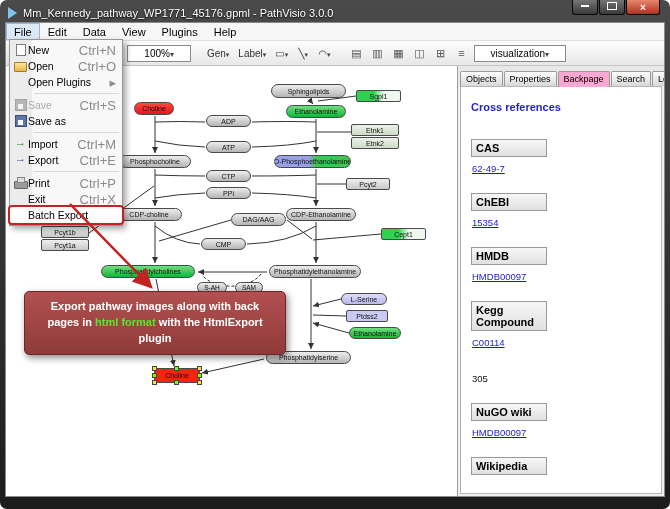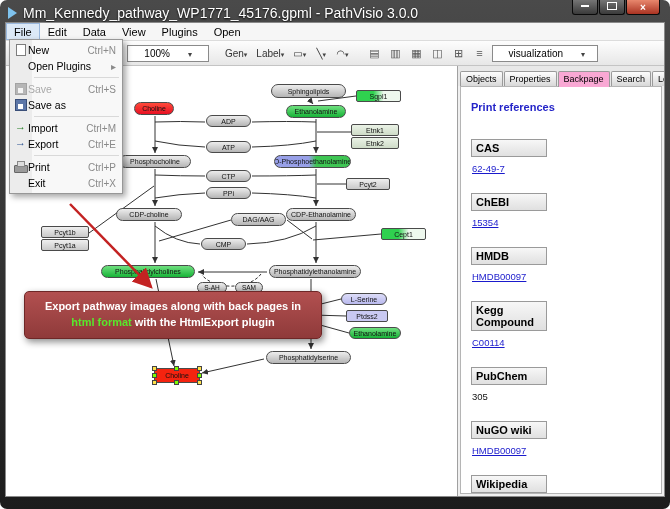--- a/index.html
+++ b/index.html
@@ -1,37 +1,37 @@
 <!DOCTYPE html>
 <html><head>
 <meta charset="utf-8">
 <style>
   html,body{margin:0;padding:0;background:#fff;font-family:"Liberation Sans","DejaVu Sans",sans-serif;}
   .window{position:relative;width:670px;height:509px;background:linear-gradient(#4a4a4a,#1c1c1c);border-radius:7px;overflow:hidden;}
   
-  .titlebar{position:absolute;left:6px;top:3px;right:6px;height:19px;display:flex;align-items:center;color:#fff;font-size:14px;}
+  .titlebar{position:absolute;left:6px;top:3px;right:6px;height:19px;display:flex;align-items:center;color:#fff;font-size:11px;}
   .app-icon{width:0;height:0;border-left:9px solid #7fc3ee;border-top:6px solid transparent;border-bottom:6px solid transparent;margin:0 6px 0 2px;}
   .title-text{text-shadow:0 1px 2px #000;white-space:nowrap;}
   .win-controls{position:absolute;top:0;right:10px;display:flex;gap:1px;z-index:80;}
   .wc{width:26px;height:15px;background:linear-gradient(#757575,#3a3a3a);border:1px solid #0a0a0a;border-top:none;border-radius:0 0 3px 3px;color:#fff;font-size:9px;line-height:13px;text-align:center;padding:0;cursor:default;}
   .wc .glyph-min{display:inline-block;width:8px;height:3px;border-bottom:2px solid #fff;margin-bottom:3px;}
   .wc .glyph-max{display:inline-block;width:8px;height:6px;border:1px solid #fff;margin-top:2px;}
   .wc.close{width:34px;background:linear-gradient(#e8876d,#aa3322);font-size:10px;font-weight:bold;}
   
   .app-frame{position:absolute;left:5px;top:22px;right:5px;bottom:12px;background:#f0f0f0;border:1px solid #8a8a8a;display:flex;flex-direction:column;overflow:hidden;}
   .menubar{height:17px;background:#f6f6f6;border-bottom:1px solid #dcdcdc;display:flex;align-items:stretch;font-size:11px;flex:0 0 17px;}
   .mb-item{padding:1px 7px;display:flex;align-items:center;border:1px solid transparent;cursor:default;}
   .mb-item.active{background:#dce9f7;border-color:#9ab8dd;}
   .toolbar{height:24px;flex:0 0 24px;background:linear-gradient(#fdfdfd,#e7e7e7);border-bottom:1px solid #c4c4c4;display:flex;align-items:center;padding:0 4px;gap:2px;font-size:10px;}
   .tb-group{display:flex;gap:1px;}
   .tb-sep{width:1px;height:16px;background:#c0c0c0;margin:0 4px;}
   .tb-btn{background:transparent;border:1px solid transparent;border-radius:2px;height:20px;min-width:20px;display:flex;align-items:center;justify-content:center;font-size:10px;padding:0 3px;color:#333;}
   .tb-btn.glyph{font-size:11px;color:#555;}
   .tb-label{margin:0 3px 0 4px;color:#222;}
-  .combo{width:54px;height:15px;background:#fff;border:1px solid #8a8a8a;display:flex;align-items:center;justify-content:space-between;padding:0 16px;font-size:10px;gap:18px;}
+  .combo{width:54px;height:15px;background:#fff;border:1px solid #8a8a8a;display:flex;align-items:center;justify-content:space-between;padding:0 16px;font-size:10px;}
   .combo.viz{width:72px;margin-left:auto;margin-right:108px;}
   .dd-arrow::after{content:"▾";font-size:8px;color:#444;}
   .dd-arrow.small::after{font-size:7px;}
   
   .mi{width:14px;height:12px;display:inline-block;position:relative;flex:0 0 14px;}
   .new-document-icon::before{content:"";position:absolute;left:2px;top:0;width:8px;height:10px;background:#fff;border:1px solid #7d7d7d;}
   .open-folder-icon::before{content:"";position:absolute;left:0;top:2px;width:11px;height:8px;background:linear-gradient(#ffe9a0,#e8b54a);border:1px solid #a57a1e;border-radius:1px;}
   .save-disk-icon::before{content:"";position:absolute;left:1px;top:0;width:10px;height:10px;background:#5d77a8;border:1px solid #3a4f78;}
   .save-disk-icon::after{content:"";position:absolute;left:4px;top:5px;width:5px;height:5px;background:#fff;}
   .import-icon::before{content:"→";position:absolute;left:1px;top:-2px;color:#1f7a1f;font-weight:bold;font-size:11px;}
@@ -69,28 +69,28 @@
   .xref-section{margin-bottom:17px;}
   .xref-header{width:76px;border:1px solid #9a9a9a;background:linear-gradient(#f7f7f7,#e0e0e0);font-size:11px;font-weight:600;padding:2px 4px;box-sizing:border-box;}
   .xref-link{display:inline-block;margin:6px 0 0 1px;font-size:9.5px;color:#1a1acc;text-decoration:underline;cursor:pointer;}
   .xref-section.plain .xref-link{color:#111;text-decoration:none;cursor:default;}
   
   .statusbar{flex:0 0 15px;height:15px;background:linear-gradient(#fafafa,#e4e4e4);border-top:1px solid #bdbdbd;display:flex;align-items:center;font-size:9px;color:#222;padding:0 5px;white-space:nowrap;overflow:hidden;}
   
   .file-menu{position:absolute;left:9px;top:39px;width:112px;background:linear-gradient(90deg,#ececec 0 22px,#f8f8f8 22px);border:1px solid #979797;box-shadow:3px 3px 6px rgba(0,0,0,.35);z-index:50;padding:2px 0;}
   .fm-item{display:flex;align-items:center;font-size:10.5px;padding:1.5px 6px 1.5px 4px;position:relative;cursor:default;height:13px;}
   .fm-label{flex:1;}
-  .fm-shortcut{color:#8a8a8a;font-size:10px;margin-left:6px;}
+  .fm-shortcut{color:#8a8a8a;font-size:13px;margin-left:6px;}
   .fm-item.disabled{color:#aaa;}
   .fm-item.disabled .mi{opacity:.45;filter:grayscale(1);}
   .fm-item.separator{height:1px;padding:0;margin:3px 3px 3px 24px;background:#d9d9d9;}
   .fm-item.highlighted{box-shadow:0 0 0 2px #c32222;border-radius:2px;background:#fdfdfd;z-index:2;}
   
   .callout-arrow{position:absolute;left:0;top:0;z-index:54;pointer-events:none;}
-  .annotation{position:absolute;left:24px;top:291px;width:298px;z-index:55;background:linear-gradient(#b25050,#8f3a3a);border:1px solid #6e2727;border-radius:5px;color:#fff;font-weight:bold;font-size:11px;line-height:1.45;text-align:center;padding:7px 10px;box-sizing:border-box;box-shadow:2px 3px 7px rgba(0,0,0,.45);}
+  .annotation{position:absolute;left:24px;top:291px;width:262px;z-index:55;background:linear-gradient(#b25050,#8f3a3a);border:1px solid #6e2727;border-radius:5px;color:#fff;font-weight:bold;font-size:11px;line-height:1.45;text-align:center;padding:7px 10px;box-sizing:border-box;box-shadow:2px 3px 7px rgba(0,0,0,.45);}
   .annotation .hl{color:#58e82c;}
 </style>
 <title>Mm_Kennedy_pathway_WP1771_45176.gpml - PathVisio 3.0.0</title></head>
 <body>
 
 <div class="window">
 
   <div class="titlebar">
     <span class="app-icon"></span>
     <span class="title-text">Mm_Kennedy_pathway_WP1771_45176.gpml - PathVisio 3.0.0</span>
@@ -119,21 +119,21 @@
 
         <div class="mb-item">
           <span>View</span>
         </div>
 
         <div class="mb-item">
           <span>Plugins</span>
         </div>
 
         <div class="mb-item">
-          <span>Open</span>
+          <span>Help</span>
         </div>
       </div>
 
     <div class="toolbar">
       <div class="tb-group">
 
           <button class="tb-btn">
             <span class="mi new-document-icon"></span>
           </button>
 
@@ -401,21 +401,21 @@
 
             <div class="tab">
               <span>Search</span>
             </div>
 
             <div class="tab">
               <span>Legend</span>
             </div>
           </div>
         <div class="backpage">
-          <div class="crossref-title">Print references</div>
+          <div class="crossref-title">Cross references</div>
           <div class="xref-list">
 
               <div class="xref-section">
                 <div class="xref-header">
                   <span>CAS</span>
                 </div>
                 <a class="xref-link">62-49-7</a>
               </div>
 
               <div class="xref-section">
@@ -433,23 +433,20 @@
               </div>
 
               <div class="xref-section">
                 <div class="xref-header">
                   <span>Kegg Compound</span>
                 </div>
                 <a class="xref-link">C00114</a>
               </div>
 
               <div class="xref-section plain">
-                <div class="xref-header">
-                  <span>PubChem</span>
-                </div>
                 <a class="xref-link">305</a>
               </div>
 
               <div class="xref-section">
                 <div class="xref-header">
                   <span>NuGO wiki</span>
                 </div>
                 <a class="xref-link">HMDB00097</a>
               </div>
 
@@ -468,20 +465,25 @@
   </div>
 
   <div class="file-menu">
 
       <div class="fm-item">
         <span class="mi new-document-icon"></span>
         <span class="fm-label">New</span>
         <span class="fm-shortcut">Ctrl+N</span>
       </div>
 
+      <div class="fm-item">
+        <span class="mi open-folder-icon"></span>
+        <span class="fm-label">Open</span>
+        <span class="fm-shortcut">Ctrl+O</span>
+      </div>
 
       <div class="fm-item">
         <span class="mi"></span>
         <span class="fm-label">Open Plugins</span>
         <span class="fm-shortcut">▸</span>
       </div>
 
       <div class="fm-item separator">
 
         <span class="fm-label"></span>
@@ -529,20 +531,25 @@
         <span class="fm-label">Print</span>
         <span class="fm-shortcut">Ctrl+P</span>
       </div>
 
       <div class="fm-item">
         <span class="mi"></span>
         <span class="fm-label">Exit</span>
         <span class="fm-shortcut">Ctrl+X</span>
       </div>
 
+      <div class="fm-item highlighted">
+        <span class="mi"></span>
+        <span class="fm-label">Batch Export</span>
+        <span class="fm-shortcut"></span>
+      </div>
     </div>
 
   <svg class="callout-arrow" width="670" height="509" viewBox="0 0 670 509">
     <defs>
       <marker id="redarr" markerWidth="9" markerHeight="9" refX="7" refY="4" orient="auto">
         <path d="M0,0 L8,4 L0,8 z" fill="#c32222"></path>
       </marker>
     </defs>
     <line x1="70" y1="204" x2="151" y2="287" stroke="#c32222" stroke-width="2.5" marker-end="url(#redarr)"></line>
   </svg>

